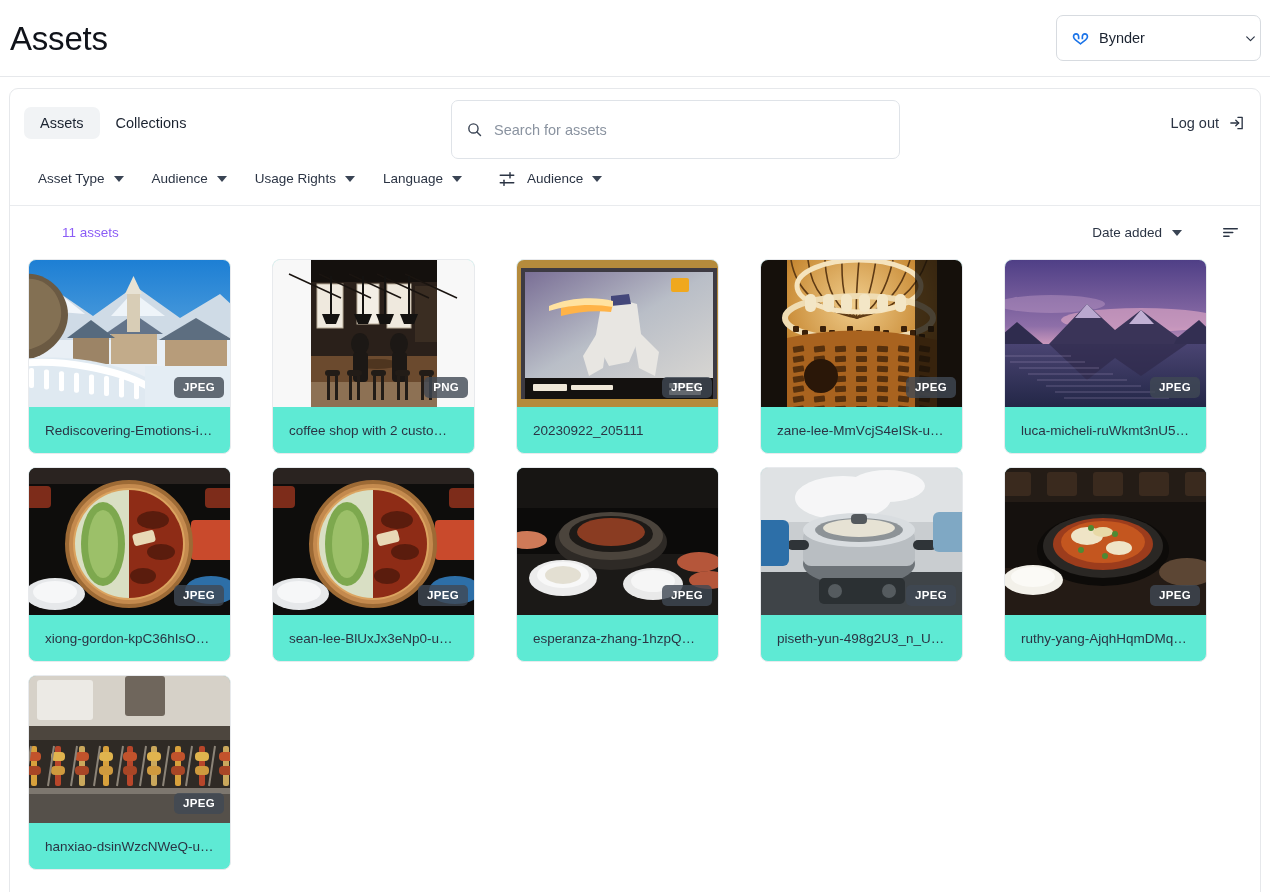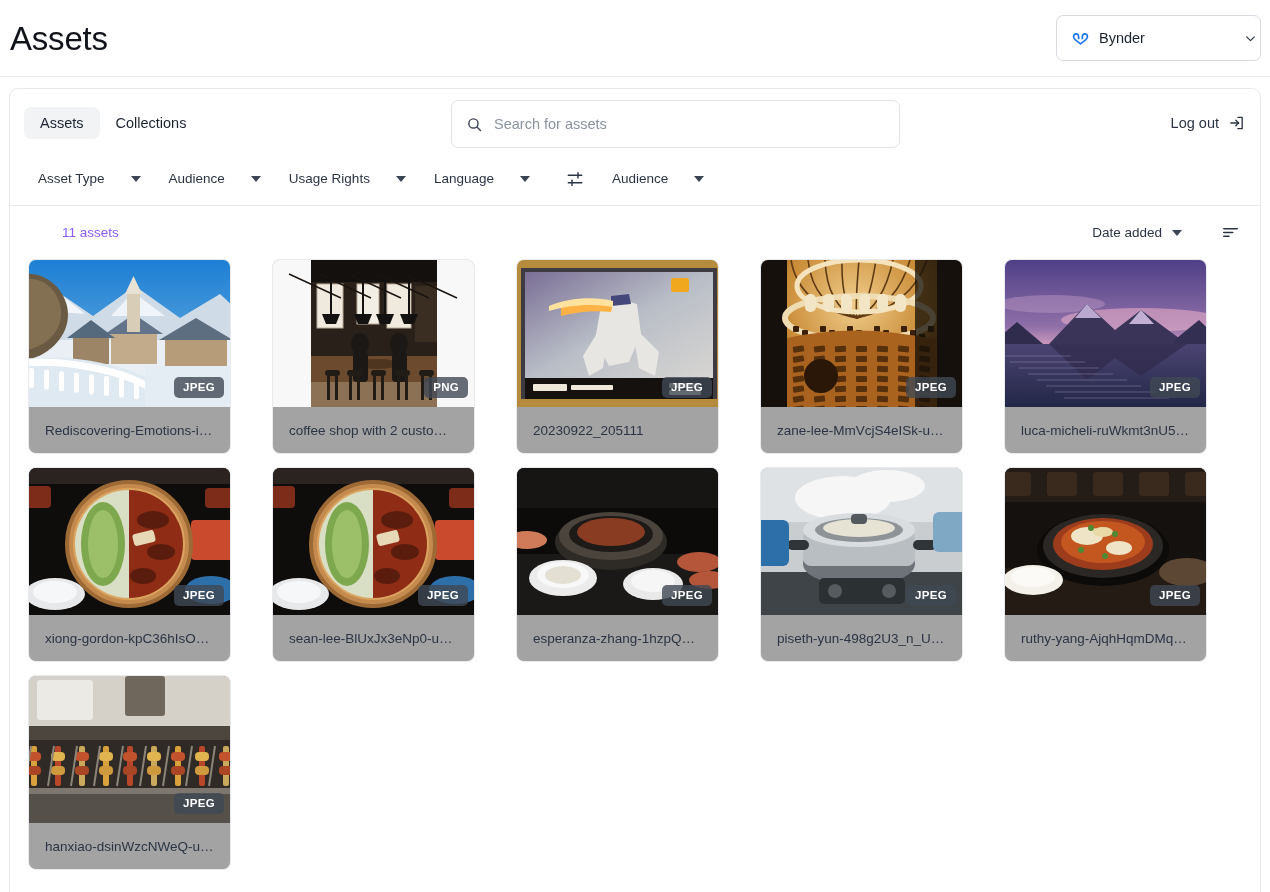--- a/index.html
+++ b/index.html
@@ -68,21 +68,21 @@
     color: #1b2330;
     padding: 8px 16px;
     border-radius: 7px;
     cursor: pointer;
     white-space: nowrap;
   }
   .tab.active { background: #f1f3f5; }
   .searchbox {
     position: absolute;
     left: 441px; top: 11px;
-    width: 449px; height: 48px;
+    width: 449px; height: 59px;
     border: 1px solid #dfe3e8;
     border-radius: 7px;
     display: flex; align-items: center;
     padding: 0 14px;
     gap: 11px;
     background: #fff;
     cursor: text;
   }
   .search-icon { width: 17px; height: 17px; color: #3a4454; flex:0 0 auto; }
   .search-input {
@@ -99,21 +99,21 @@
   }
   .logout-icon { width: 17px; height: 17px; color:#2b3444; }
 
   .filterrow {
     height: 49px;
     display: flex; align-items: center;
     padding: 0 14px 4px 14px;
     gap: 0;
   }
   .filter {
-    display: flex; align-items: center; gap: 26px;
+    display: flex; align-items: center; gap: 9px;
     font-size: 13.5px; color: #2b3444;
     padding: 6px 14px 6px 14px;
     cursor: pointer; white-space: nowrap;
   }
   .caret { width: 0; height: 0; border-left: 5.5px solid transparent;
            border-right: 5.5px solid transparent; border-top: 6px solid #3a4454; }
   .adv-icon { width: 18px; height: 18px; color:#2b3444; margin-right: 2px; }
 
   
   .resultsbar {
@@ -130,21 +130,21 @@
   .grid {
     display: grid;
     grid-template-columns: repeat(5, 229px);
     gap: 13px 15px;
     padding: 0 0 0 18px;
   }
   .card {
     width: 203px;
     border: 1px solid #e8eaed;
     border-radius: 8px;
-    background: #a3a3a3;
+    background: #5eead4;
     overflow: hidden;
     cursor: pointer;
   }
   .thumb {
     height: 147px;
     position: relative;
     background: #fbfbfc;
     display: flex; align-items: center; justify-content: center;
     overflow: hidden;
   }

